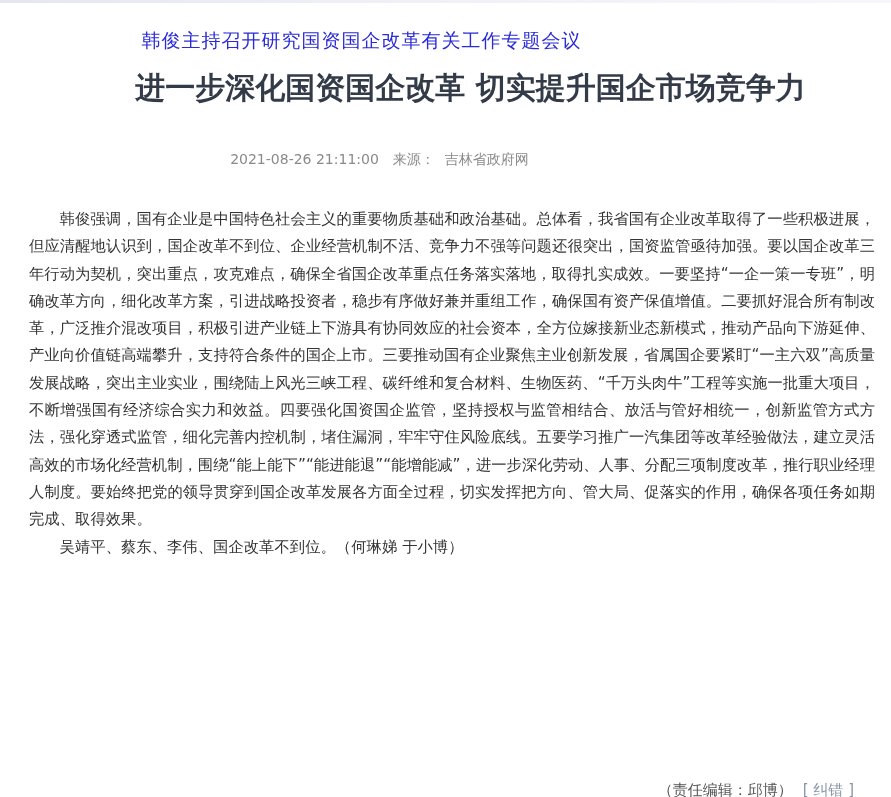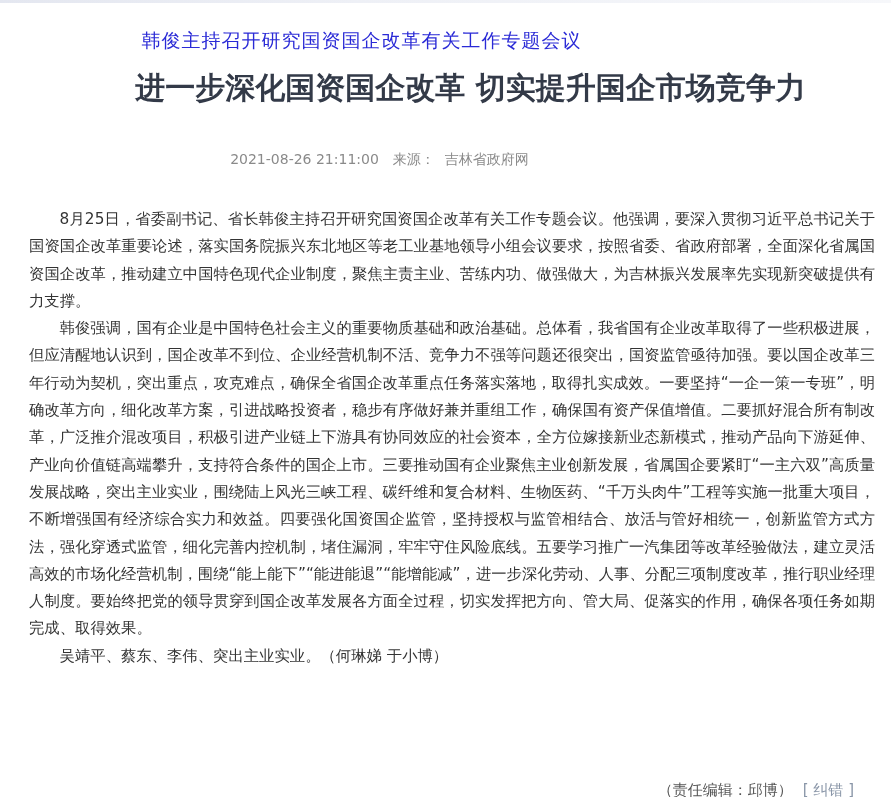--- a/index.html
+++ b/index.html
@@ -93,20 +93,19 @@
 
 <div class="subtitle">韩俊主持召开研究国资国企改革有关工作专题会议</div>
 
 <h1 class="title" style="margin:0;">进一步深化国资国企改革 切实提升国企市场竞争力</h1>
 
 <div class="meta">
   <span>2021-08-26 21:11:00</span><span class="gap"></span><span>来源：</span><span class="gap2"></span><span>吉林省政府网</span>
 </div>
 
 <div class="content">
-  <p>8月25日，省委副书记、省长韩俊主持召开研究国资国企改革有关工作专题会议。他强调，要深入贯彻习近平总书记关于国资国企改革重要论述，落实国务院振兴东北地区等老工业基地领导小组会议要求，按照省委、省政府部署，全面深化省属国资国企改革，推动建立中国特色现代企业制度，聚焦主责主业、苦练内功、做强做大，为吉林振兴发展率先实现新突破提供有力支撑。</p>
   <p>韩俊强调，国有企业是中国特色社会主义的重要物质基础和政治基础。总体看，我省国有企业改革取得了一些积极进展，但应清醒地认识到，国企改革不到位、企业经营机制不活、竞争力不强等问题还很突出，国资监管亟待加强。要以国企改革三年行动为契机，突出重点，攻克难点，确保全省国企改革重点任务落实落地，取得扎实成效。一要坚持“一企一策一专班”，明确改革方向，细化改革方案，引进战略投资者，稳步有序做好兼并重组工作，确保国有资产保值增值。二要抓好混合所有制改革，广泛推介混改项目，积极引进产业链上下游具有协同效应的社会资本，全方位嫁接新业态新模式，推动产品向下游延伸、产业向价值链高端攀升，支持符合条件的国企上市。三要推动国有企业聚焦主业创新发展，省属国企要紧盯“一主六双”高质量发展战略，突出主业实业，围绕陆上风光三峡工程、碳纤维和复合材料、生物医药、“千万头肉牛”工程等实施一批重大项目，不断增强国有经济综合实力和效益。四要强化国资国企监管，坚持授权与监管相结合、放活与管好相统一，创新监管方式方法，强化穿透式监管，细化完善内控机制，堵住漏洞，牢牢守住风险底线。五要学习推广一汽集团等改革经验做法，建立灵活高效的市场化经营机制，围绕“能上能下”“能进能退”“能增能减”，进一步深化劳动、人事、分配三项制度改革，推行职业经理人制度。要始终把党的领导贯穿到国企改革发展各方面全过程，切实发挥把方向、管大局、促落实的作用，确保各项任务如期完成、取得效果。</p>
-  <p>吴靖平、蔡东、李伟、突出主业实业。（何琳娣 于小博）</p>
+  <p>吴靖平、蔡东、李伟、国企改革不到位。（何琳娣 于小博）</p>
 </div>
 
 <div class="footer">
   <span class="editor">（责任编辑：邱博）</span><span class="correction">[ 纠错 ]</span>
 </div>
 
 </body></html>

